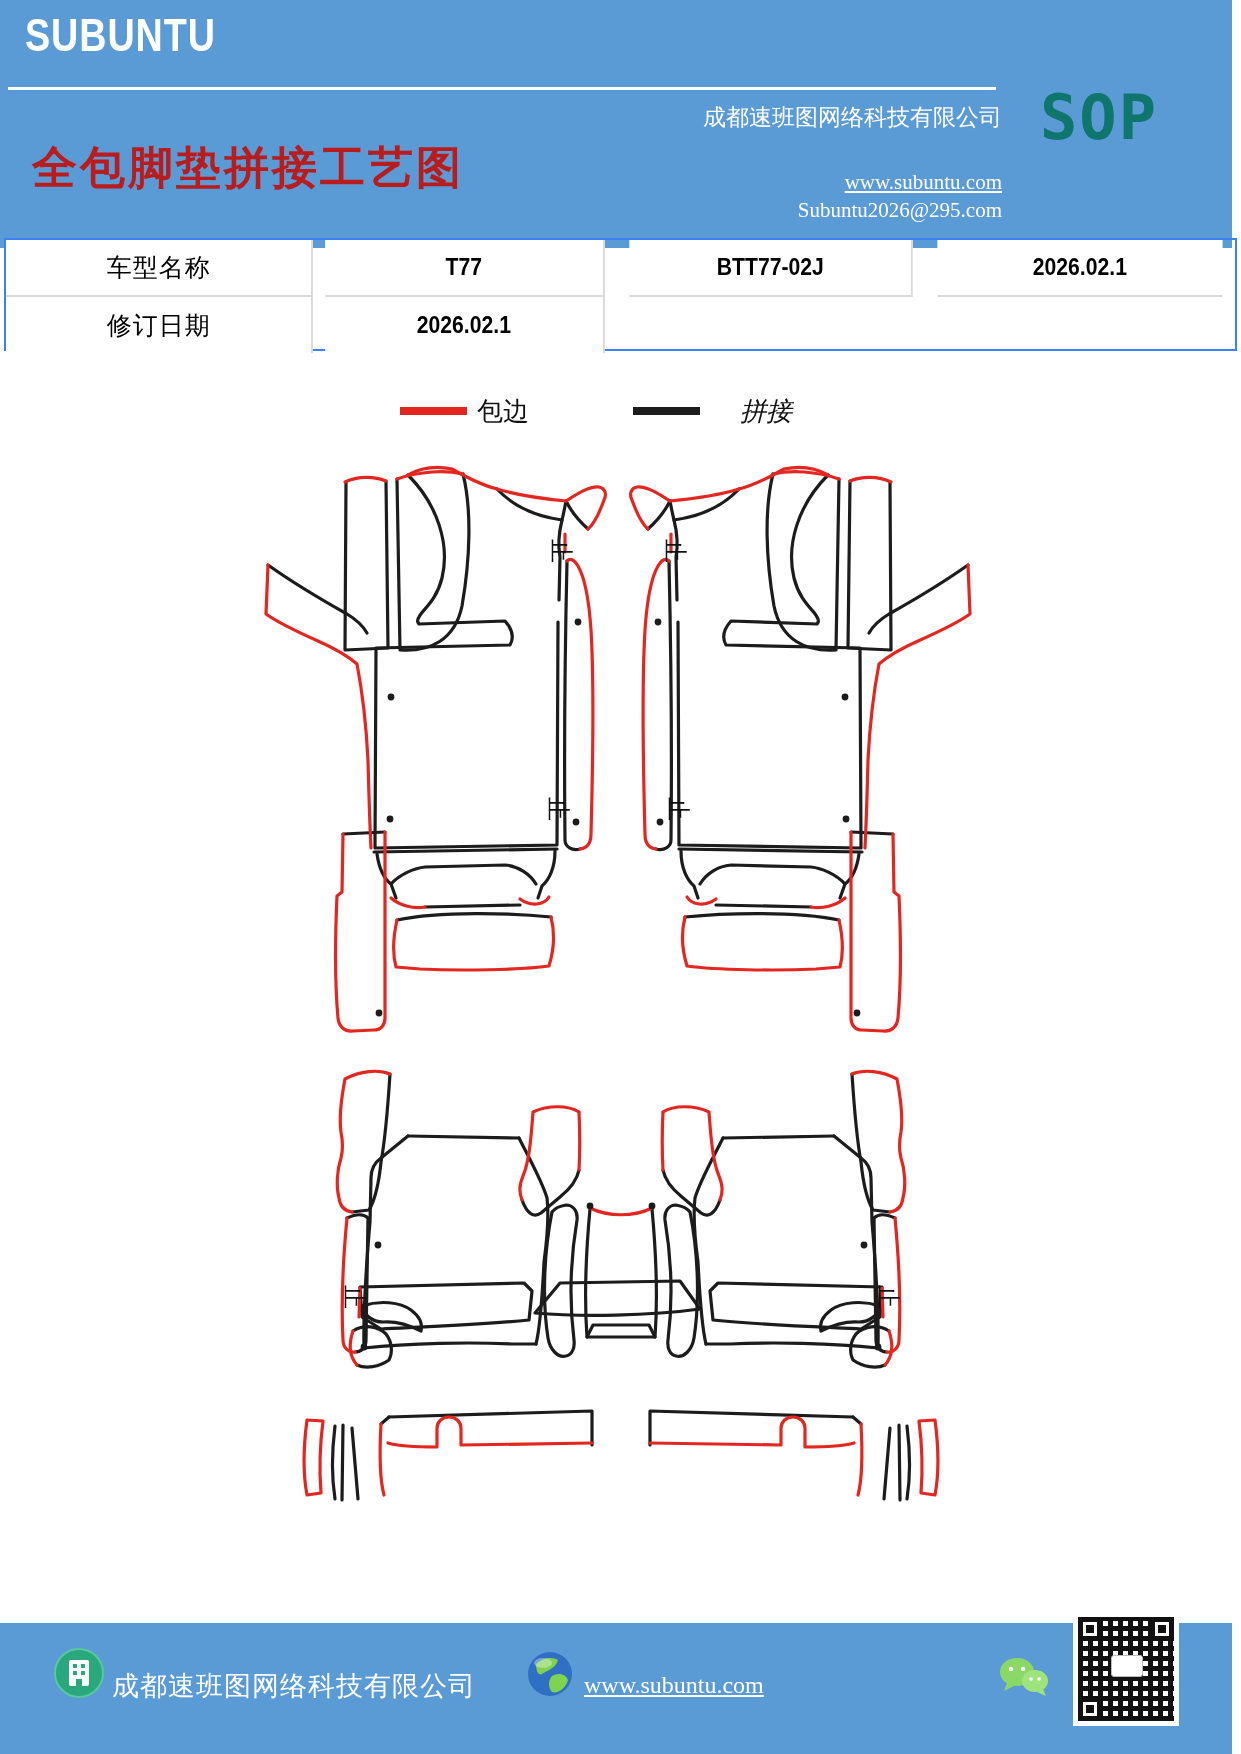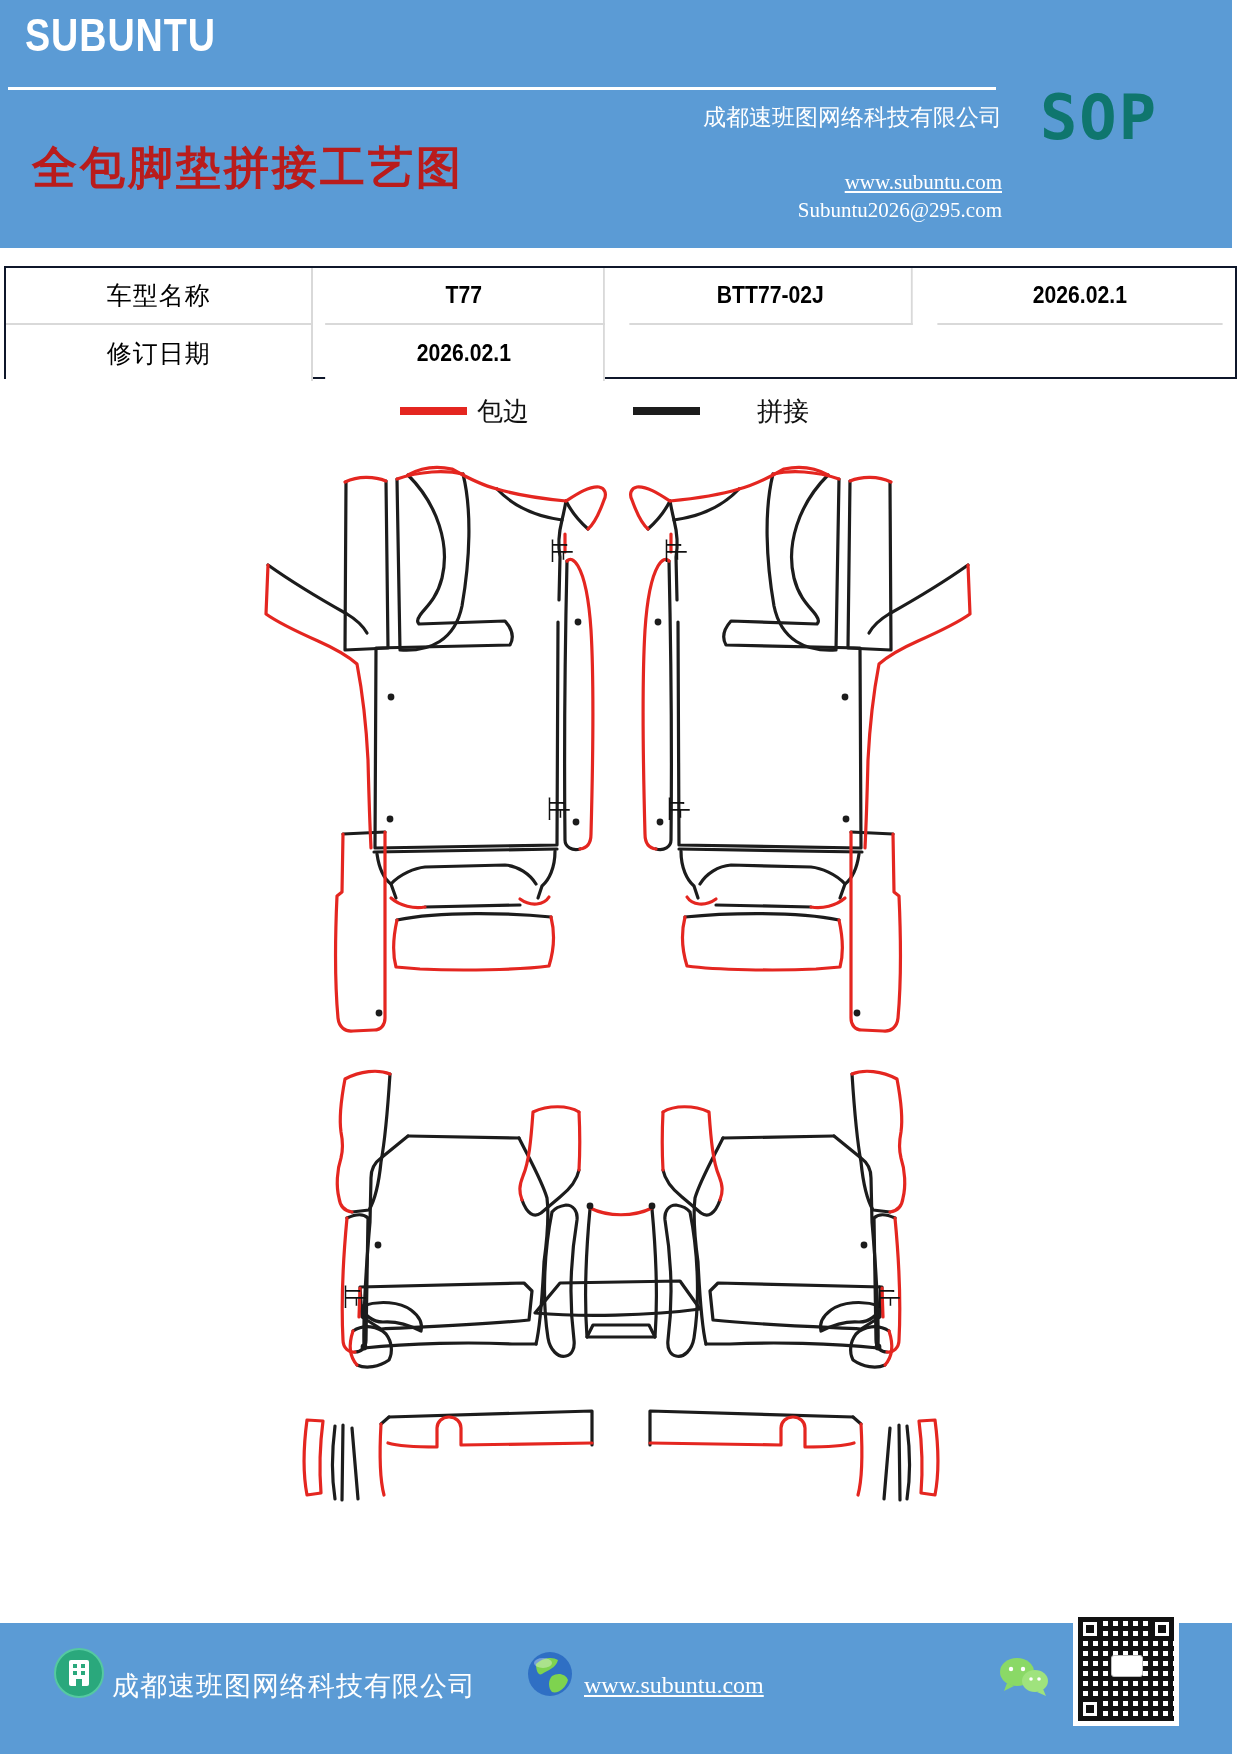--- a/index.html
+++ b/index.html
@@ -8,21 +8,21 @@
   
   .header-band{left:0;top:0;width:1232px;height:248px;background:#5b9bd5;}
   .brand{left:25px;top:10px;color:#fff;font-size:41px;font-weight:bold;letter-spacing:1px;transform:scale(.92,1.12);transform-origin:left top;}
   .header-rule{left:8px;top:87px;width:988px;height:3px;background:#fff;}
   .header-company{left:640px;top:102px;width:362px;text-align:right;color:#fff;font-size:23px;font-family:"Liberation Serif","DejaVu Serif",serif;}
   .sop-badge{left:1040px;top:68px;color:#0f766e;font-size:62px;font-weight:bold;font-family:"DejaVu Sans Mono","Liberation Mono",monospace;letter-spacing:2px;margin-top:13px;}
   .doc-title{left:32px;top:138px;color:#b91c1c;font-size:45px;font-weight:bold;letter-spacing:3px;}
   .header-site{left:700px;top:170px;width:302px;text-align:right;color:#fff;font-size:21px;font-family:"Liberation Serif","DejaVu Serif",serif;text-decoration:underline;}
   .header-mail{left:700px;top:198px;width:302px;text-align:right;color:#fff;font-size:21px;font-family:"Liberation Serif","DejaVu Serif",serif;}
   
-  .info-table{left:4px;top:266px;width:1233px;height:113px;display:grid;grid-template-columns:25% 24.7% 25.1% 25.2%;grid-template-rows:57px 56px;border:2px solid #0f172a;box-sizing:border-box;}
+  .info-table{left:4px;top:238px;width:1233px;height:113px;display:grid;grid-template-columns:25% 24.7% 25.1% 25.2%;grid-template-rows:57px 56px;border:2px solid #3b82f6;box-sizing:border-box;}
   .info-table .cell{border-right:2px solid #d9d9d9;border-bottom:2px solid #d9d9d9;display:flex;align-items:center;justify-content:center;color:#000;background:#fff;}
   .info-table .cell:nth-child(4n){border-right:none;}
   .info-table .cell:nth-child(n+5){border-bottom:none;}
   .cell.lbl{font-size:25px;letter-spacing:1px;}
   .cell.val{font-size:23px;font-weight:bold;transform:scale(.92,1);}
   
   .legend-swatch{height:8px;top:407px;}
   .legend-label{top:394px;font-size:26px;color:#111;}
   
   .footer-band{left:0;top:1623px;width:1232px;height:131px;background:#5b9bd5;}
@@ -54,21 +54,21 @@
   <div class="cell val">T77</div>
   <div class="cell val">BTT77-02J</div>
   <div class="cell val">2026.02.1</div>
   <div class="cell lbl">修订日期</div>
   <div class="cell val">2026.02.1</div>
 </div>
 
 <div class="abs legend-swatch" style="left:400px;width:67px;background:#e42620;"></div>
 <div class="abs legend-label" style="left:477px;">包边</div>
 <div class="abs legend-swatch" style="left:633px;width:67px;background:#1c1c1c;"></div>
-<div class="abs legend-label" style="left:757px;">拼接</div>
+<div class="abs legend-label" style="left:740px;font-style:italic;">拼接</div>
 
 <svg class="abs" style="left:0;top:0;" width="1241" height="1754" viewBox="0 0 1241 1754" fill="none" stroke-linecap="round" stroke-linejoin="round">
 
   <defs>
 
     <g id="front-mat" stroke-width="3.2">
       <g stroke="#1c1c1c">
         <path d="M346,482 L345,650 L388,648 L386,481"></path>
         <path d="M397,479 L400,650 C430,652 455,640 462,606 C470,560 472,510 463,474"></path>
         <path d="M408,475 C438,505 450,545 442,578 C436,602 422,610 419,617 C417,620 417,622 419,624 L505,621 C513,630 514,638 510,645 L376,648 L375,848 L557,845 L558,622"></path>

